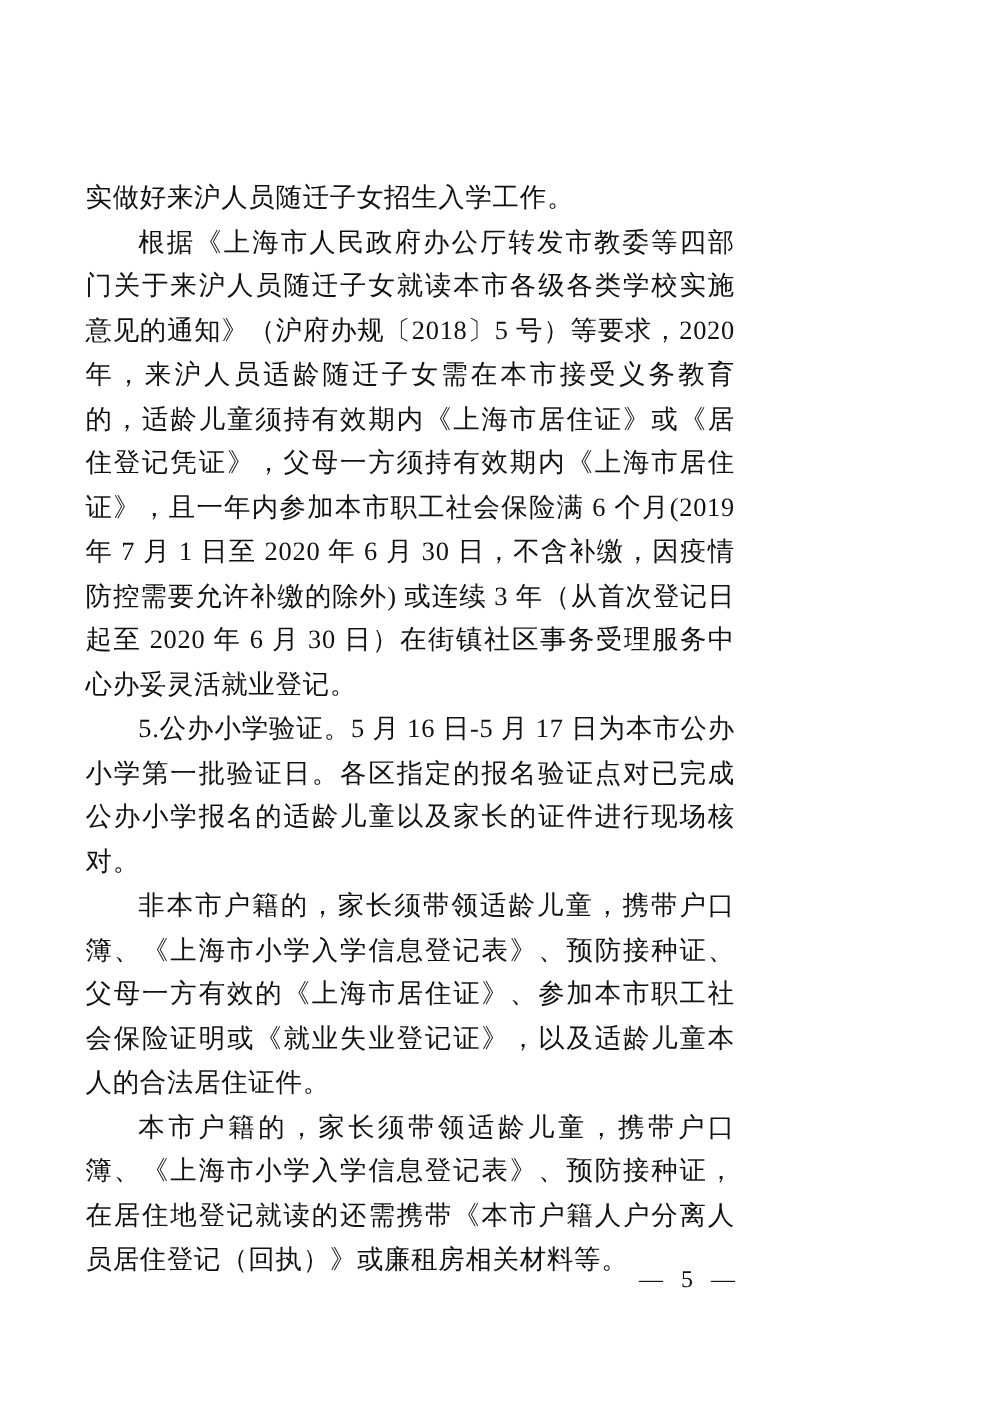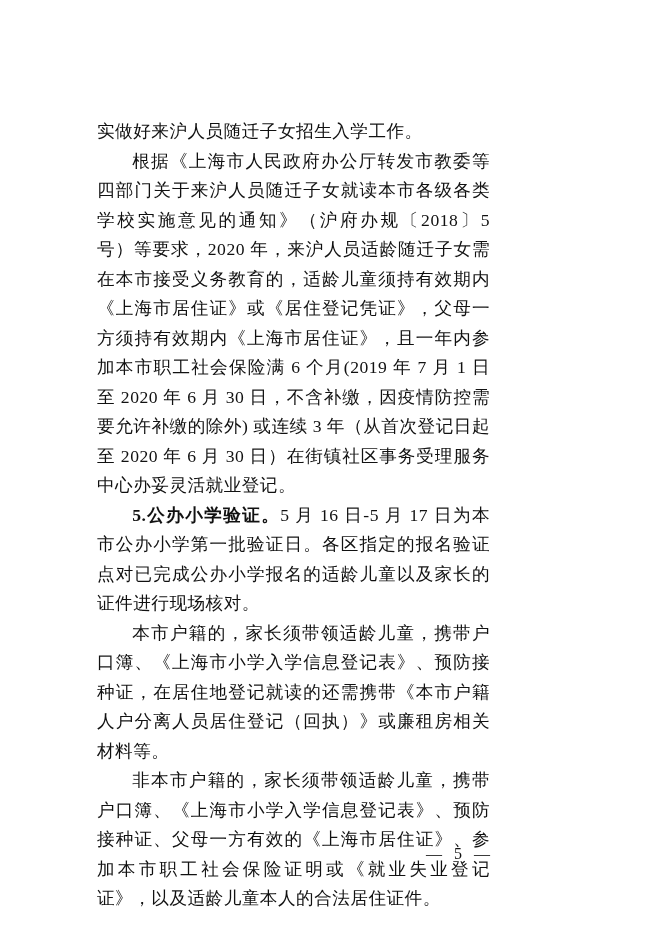--- a/index.html
+++ b/index.html
@@ -6,38 +6,38 @@
     margin: 0;
     padding: 0;
     background: #ffffff;
   }
   .page {
     position: relative;
     width: 570px;
     height: 936px;
     background: #ffffff;
     box-sizing: border-box;
-    padding: 117px 80px 0 97px;
+    padding: 117px 80px 0 57px;
     font-family: "Liberation Serif", "DejaVu Serif", serif;
     color: #111111;
     overflow: hidden;
   }
   .body-text p {
     margin: 0;
     padding: 0;
     font-size: 17.6px;
     line-height: 29.5px;
     text-align: justify;
     letter-spacing: 0.5px;
   }
   .body-text p.indent {
     text-indent: 2em;
   }
   .bold {
-    font-weight: bold;
+    font-weight: normal;
   }
   .page-footer {
     position: absolute;
     top: 845px;
     right: 78px;
     font-size: 16px;
     color: #111111;
     letter-spacing: 2px;
     white-space: nowrap;
   }
@@ -52,23 +52,23 @@
 
   <div class="body-text">
 
     <p>实做好来沪人员随迁子女招生入学工作。</p>
 
     <p class="indent">根据《上海市人民政府办公厅转发市教委等四部门关于来沪人员随迁子女就读本市各级各类学校实施意见的通知》（沪府办规〔2018〕5 号）等要求，2020 年，来沪人员适龄随迁子女需在本市接受义务教育的，适龄儿童须持有效期内《上海市居住证》或《居住登记凭证》，父母一方须持有效期内《上海市居住证》，且一年内参加本市职工社会保险满 6 个月(2019 年 7 月 1 日至 2020 年 6 月 30 日，不含补缴，因疫情防控需要允许补缴的除外) 或连续 3 年（从首次登记日起至 2020 年 6 月 30 日）在街镇社区事务受理服务中心办妥灵活就业登记。</p>
 
 
     <p class="indent"><span class="bold">5.公办小学验证。</span><span>5 月 16 日-5 月 17 日为本市公办小学第一批验证日。各区指定的报名验证点对已完成公办小学报名的适龄儿童以及家长的证件进行现场核对。</span></p>
 
+    <p class="indent">非本市户籍的，家长须带领适龄儿童，携带户口簿、《上海市小学入学信息登记表》、预防接种证、父母一方有效的《上海市居住证》、参加本市职工社会保险证明或《就业失业登记证》，以及适龄儿童本人的合法居住证件。</p>
+
     <p class="indent">本市户籍的，家长须带领适龄儿童，携带户口簿、《上海市小学入学信息登记表》、预防接种证，在居住地登记就读的还需携带《本市户籍人户分离人员居住登记（回执）》或廉租房相关材料等。</p>
-
-    <p class="indent">非本市户籍的，家长须带领适龄儿童，携带户口簿、《上海市小学入学信息登记表》、预防接种证、父母一方有效的《上海市居住证》、参加本市职工社会保险证明或《就业失业登记证》，以及适龄儿童本人的合法居住证件。</p>
 
   </div>
 
   <div class="page-footer">
     <span>—</span><span class="num">5</span><span>—</span>
   </div>
 
 </div>
 
 </body></html>

